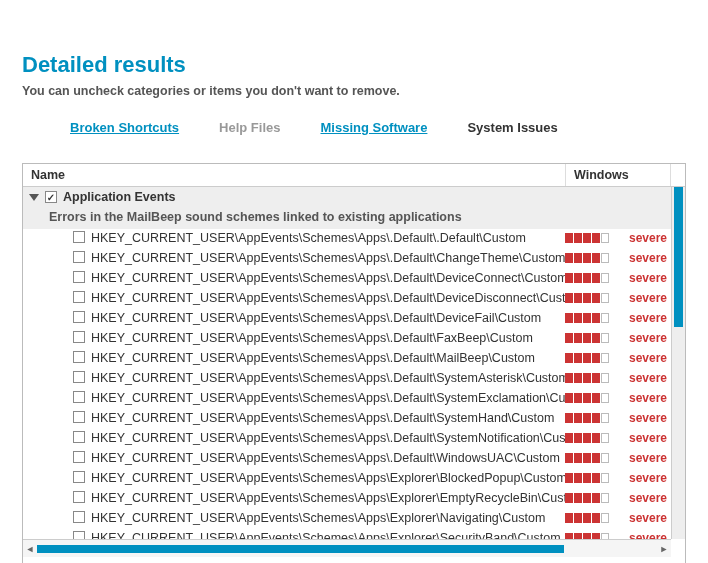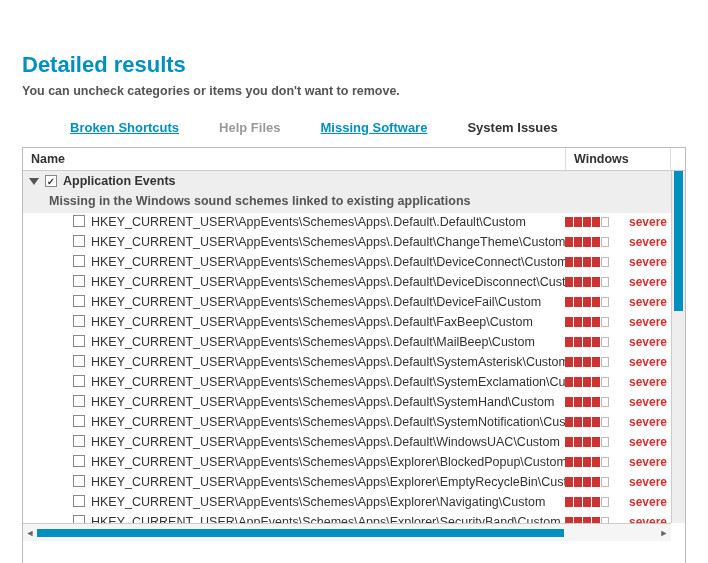--- a/index.html
+++ b/index.html
@@ -23,21 +23,21 @@
 }
 .subtitle {
   color: #555;
   font-size: 12.5px;
   font-weight: bold;
   margin-bottom: 22px;
 }
 .tabs {
   display: flex;
   gap: 40px;
-  margin-bottom: 12px;
+  margin-bottom: 28px;
   padding-left: 48px;
 }
 .tab {
   font-size: 13px;
   font-weight: bold;
   cursor: pointer;
 }
 .tab.link {
   color: #0090c0;
   text-decoration: underline;
@@ -224,21 +224,21 @@
       <div class="th-sev">Windows</div>
       <div class="th-pad"></div>
     </div>
     <div class="tbody">
       <div class="inner" id="rows-inner">
         <div class="group-header">
           <span class="triangle"></span>
           <span class="cb">✓</span>
           <span>Application Events</span>
         </div>
-        <div class="group-desc">Missing in the Windows sound schemes linked to existing applications</div>
+        <div class="group-desc">Errors in the MailBeep sound schemes linked to existing applications</div>
 
       <div class="row">
             <span class="cb" style="margin-right: 6px;"></span>
             <span class="row-name">HKEY_CURRENT_USER\AppEvents\Schemes\Apps\.Default\.Default\Custom</span>
             <span class="sev-cell">
               <span class="bars">
                 <span class="bar"></span>
                 <span class="bar"></span>
                 <span class="bar"></span>
                 <span class="bar"></span>

